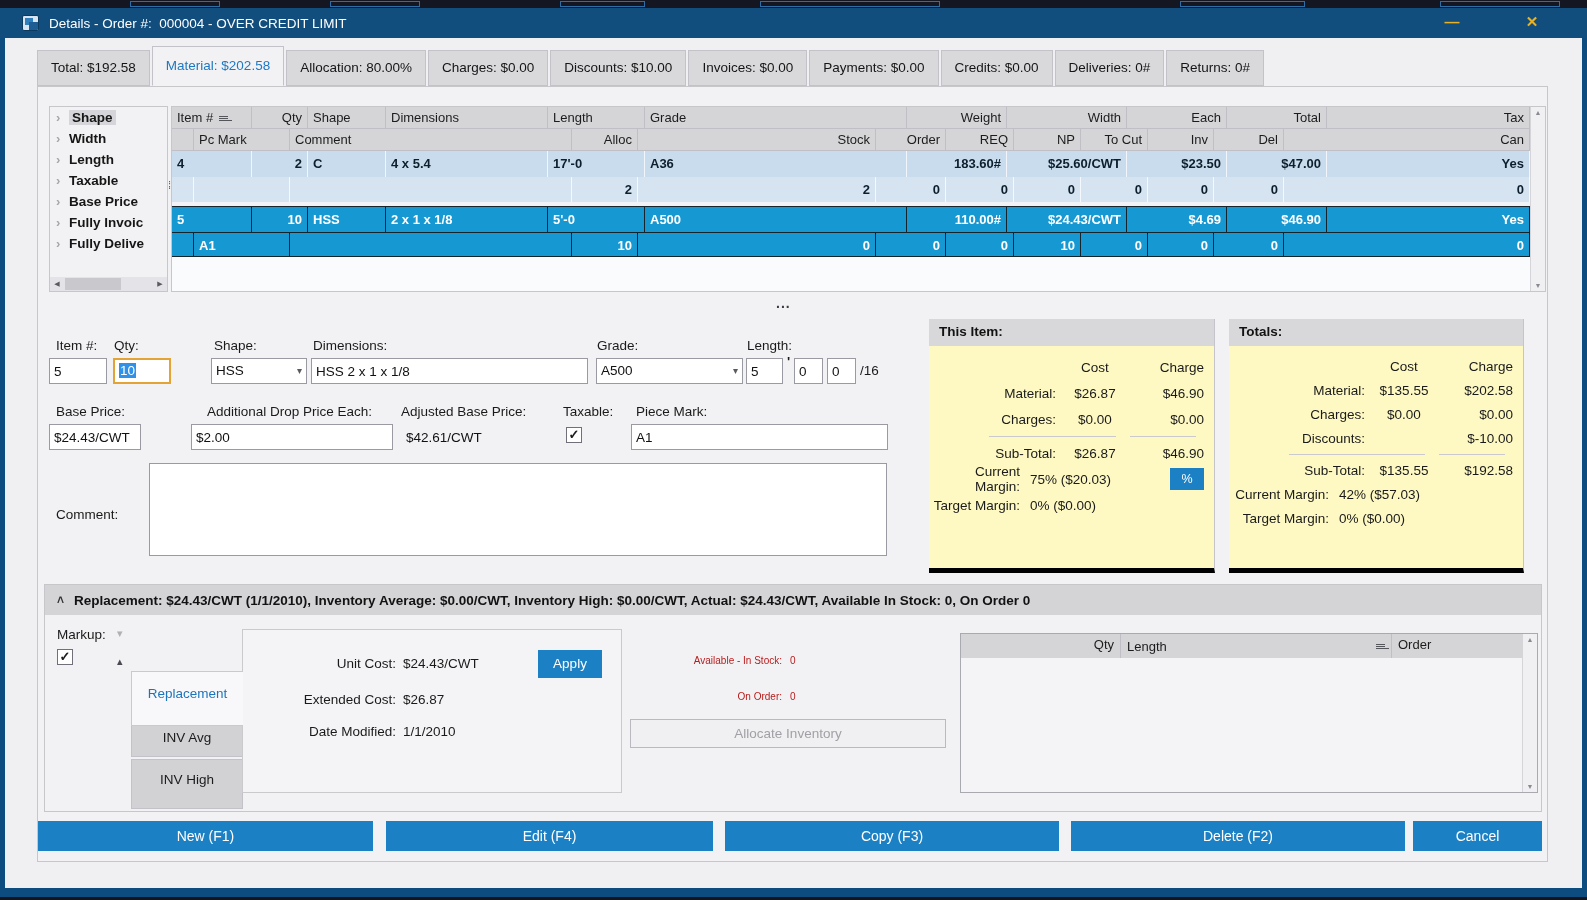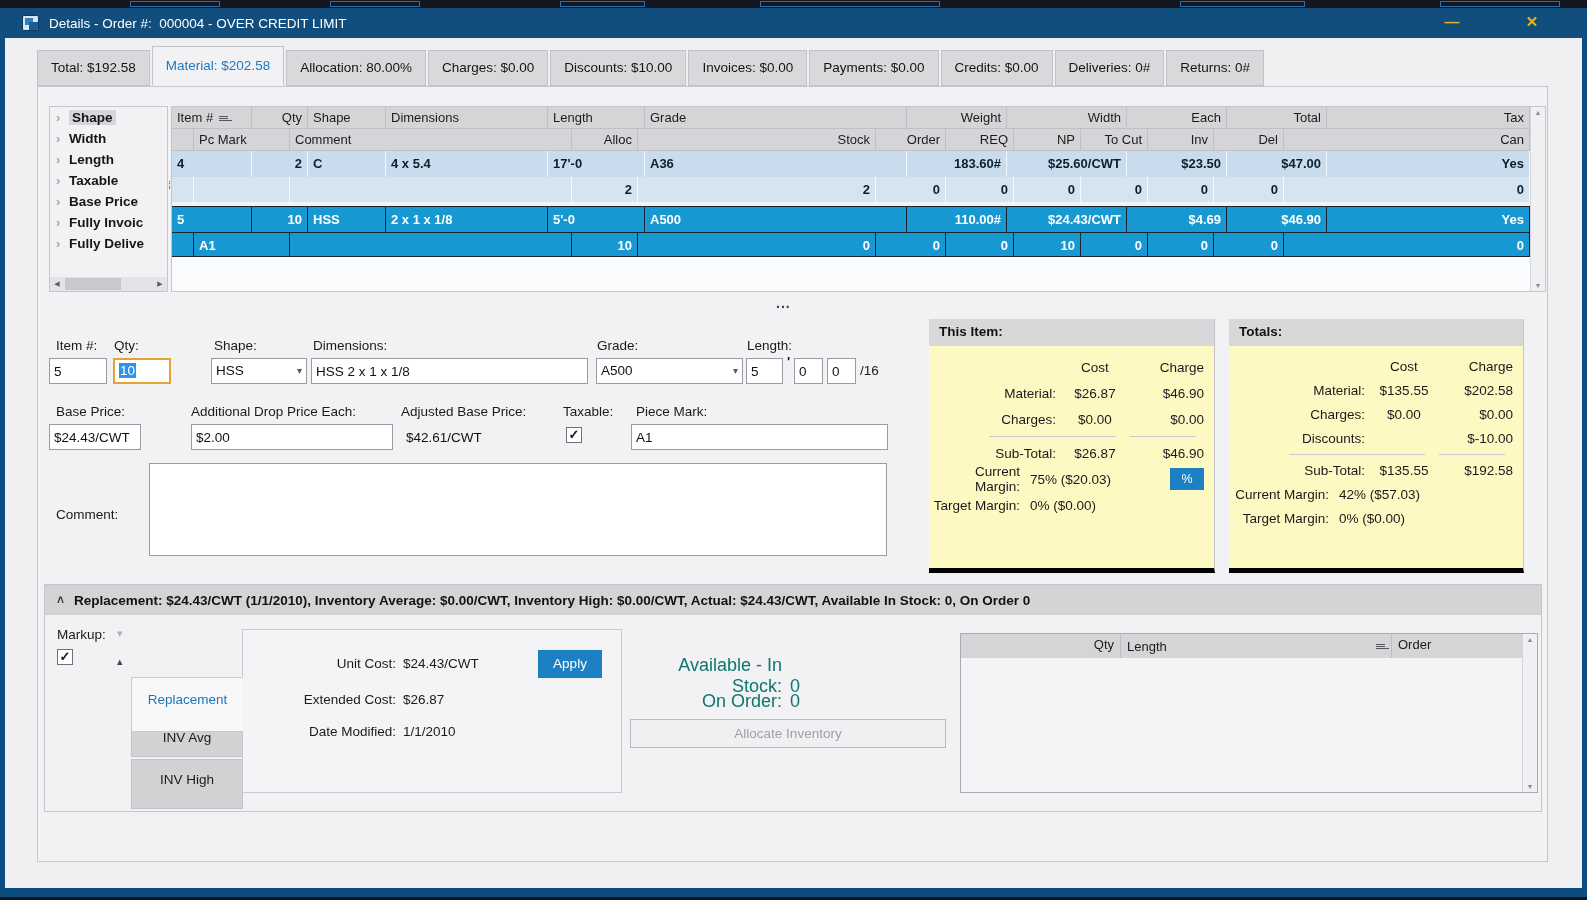--- a/index.html
+++ b/index.html
@@ -102,27 +102,27 @@
   .margin-val { width:142px; text-align:left; padding-left:4px; }
   .pct-btn { background:#1c80c4; color:#fff; font-size:12.5px; width:34px; height:22px; text-align:center; line-height:22px; margin-left:2px; }
 
   
   .repl-box { position:absolute; left:6px; top:497px; width:1498px; height:228px; border:1px solid #c6c6cb; background:#f2f2f4; }
   .repl-head { height:30px; background:#d4d4d7; display:flex; align-items:center; font-size:13.5px; font-weight:bold; color:#121212; padding-left:12px; gap:10px; }
   .repl-caret { font-size:12px; color:#333; font-weight:bold; }
   .repl-body { position:relative; height:196px; }
   .mk-caret { position:absolute; font-size:11px; }
   .vtab { position:absolute; left:86px; width:112px; text-align:center; font-size:13.5px; }
-  .vtab-active { background:#f8f8fa; color:#1c74bc; border:1px solid #c9c9ce; border-right:none; line-height:44px; height:55px; z-index:2;margin-top:6px; }
+  .vtab-active { background:#f8f8fa; color:#1c74bc; border:1px solid #c9c9ce; border-right:none; line-height:44px; height:55px; z-index:2; }
   .vtab-gray { background:#d2d2d5; color:#1c1c1c; border:1px solid #c2c2c8; line-height:36px; height:38px; }
   .cost-box { position:absolute; left:197px; top:14px; width:380px; height:164px; border:1px solid #c9c9ce; background:#f4f4f6; }
   .cb-row { position:absolute; display:flex; font-size:13.5px; color:#1a1a1a; }
   .cb-lab { width:160px; text-align:right; padding-right:7px; }
   .apply-btn { position:absolute; left:295px; top:20px; width:64px; height:28px; background:#1c80c4; color:#fff; font-size:13.5px; text-align:center; line-height:28px; }
-  .avail-row { position:absolute; font-size:18px; color:#0f766e; }
+  .avail-row { position:absolute; font-size:10px; color:#b91c1c; }
   .avail-lab { display:inline-block; width:160px; text-align:right; padding-right:8px; }
   .dis-btn { position:absolute; left:585px; width:316px; height:29px; background:#f0f0f2; border:1px solid #b9b9bf; color:#a0a0a6; font-size:13.5px; text-align:center; line-height:27px; }
   .alloc-grid { position:absolute; left:915px; top:18px; width:578px; height:160px; background:#f4f4f6; border:1px solid #a9a9b0; }
   .ag-head { display:flex; background:#d5d5d8; height:24px; width:calc(100% - 15px); }
   .ag-cell { font-size:13px; color:#1c1c1c; padding:3px 6px; border-right:1px solid #bfbfc5; white-space:nowrap; }
   .ag-qty { width:160px; text-align:right; }
   .ag-len { flex:1; display:flex; justify-content:space-between; align-items:center; }
   .ag-order { width:130px; }
 
   
@@ -329,21 +329,21 @@
       </div>
       <div class="flabel" style="left:709px;top:251px;">Length:</div>
       <input class="finput" style="left: 708px; top: 271px; width: 37px;" value="5">
       <div class="flabel" style="left:749px;top:267px;font-weight:bold;">'</div>
       <input class="finput" style="left: 756px; top: 271px; width: 29px;" value="0">
       <input class="finput" style="left: 789px; top: 271px; width: 29px;" value="0">
       <div class="flabel" style="left:822px;top:276px;">/16</div>
 
       <div class="flabel" style="left:18px;top:317px;">Base Price:</div>
       <input class="finput" style="left: 11px; top: 337px; width: 92px;" value="$24.43/CWT">
-      <div class="flabel" style="left:153px;top:317px;">Additional Drop Price Each:</div>
+      <div class="flabel" style="left:169px;top:317px;">Additional Drop Price Each:</div>
       <input class="finput" style="left: 153px; top: 337px; width: 202px;" value="$2.00">
       <div class="flabel" style="left:363px;top:317px;">Adjusted Base Price:</div>
       <div class="static-val" style="left:368px;top:343px;">$42.61/CWT</div>
       <div class="flabel" style="left:525px;top:317px;">Taxable:</div>
       <div class="checkbox" style="left:528px;top:340px;">✓</div>
       <div class="flabel" style="left:598px;top:317px;">Piece Mark:</div>
       <input class="finput" style="left: 593px; top: 337px; width: 257px;" value="A1">
 
       <div class="flabel" style="left:18px;top:420px;">Comment:</div>
       <textarea class="comment-area" style="left: 111px; top: 376px; width: 738px; height: 93px;"></textarea>
@@ -479,16 +479,23 @@
               <div class="ag-cell ag-order" style="border-right:none;">Order</div>
             </div>
             <div class="vscroll" style="height:158px;">
               <div class="vs-up">▲</div>
               <div class="vs-down">▼</div>
             </div>
           </div>
         </div>
       </div>
 
+      <div class="footer">
+        <div class="fbtn fb-new">New (F1)</div>
+        <div class="fbtn fb-edit">Edit (F4)</div>
+        <div class="fbtn fb-copy">Copy (F3)</div>
+        <div class="fbtn fb-del">Delete (F2)</div>
+        <div class="fbtn fb-cancel">Cancel</div>
+      </div>
 
     </div>
   </div>
 </div>
 
 </body></html>

